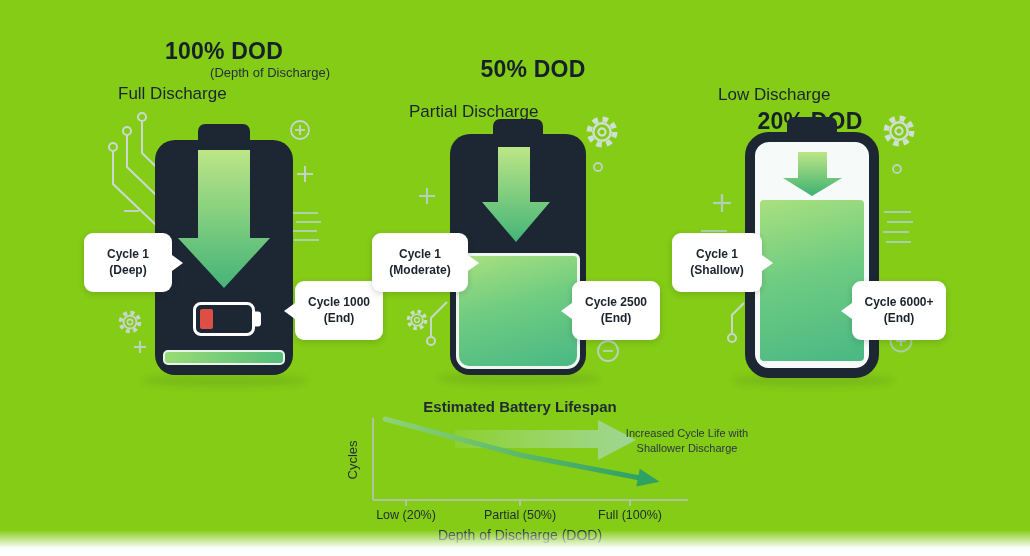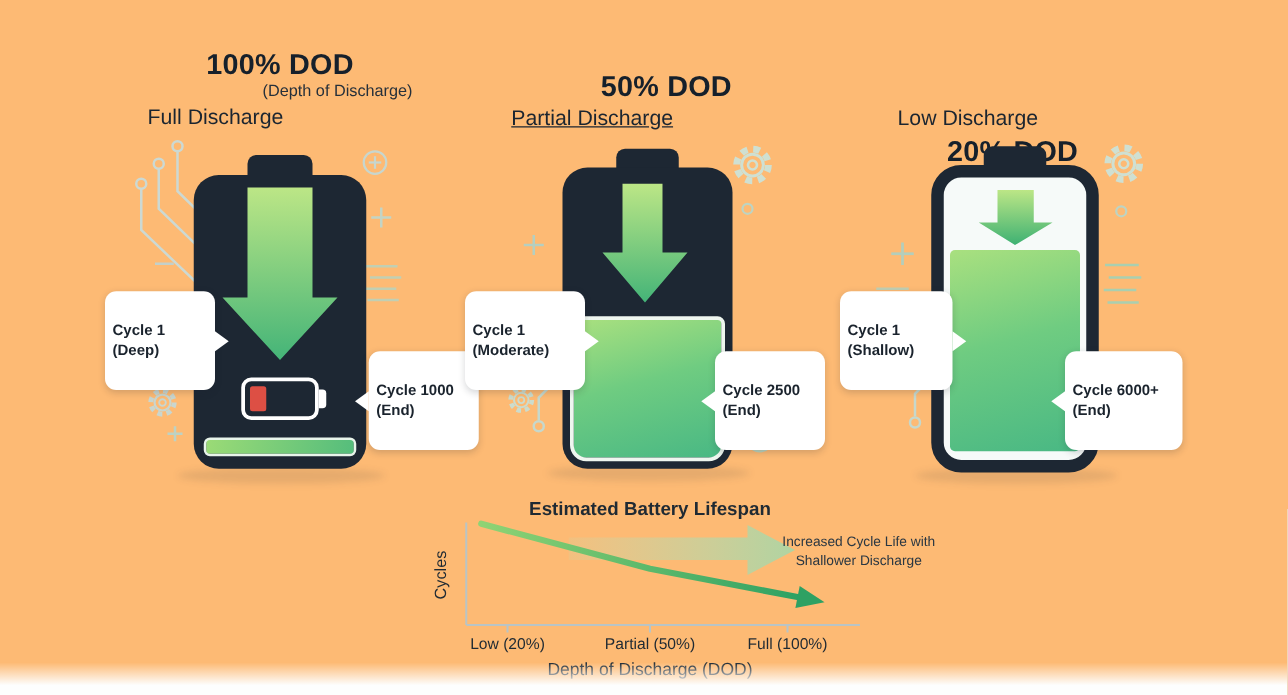--- a/index.html
+++ b/index.html
@@ -1,17 +1,17 @@
 <!DOCTYPE html>
 <html><head>
 <meta charset="utf-8">
 <style>
   html,body{margin:0;padding:0;background:#e7ecee;}
   #canvas{position:relative;width:1030px;height:556px;margin:0 auto;overflow:hidden;
-          background:#fdba74;font-family:"Liberation Sans", sans-serif;}
+          background:#84cc16;font-family:"Liberation Sans", sans-serif;}
   .abs{position:absolute;}
   
   .h-title{position:absolute;font-weight:700;font-size:23px;color:#16202b;text-align:center;letter-spacing:.2px;}
   .h-sub{position:absolute;font-size:13px;color:#26303a;text-align:right;}
   .h-label{position:absolute;font-size:17px;color:#1b2530;}
   
   .cap{position:absolute;background:#1d2733;border-radius:7px 7px 0 0;}
   .bat-body{position:absolute;background:#1d2733;border-radius:20px;}
   .bat-outline{position:absolute;box-sizing:border-box;border:10px solid #1d2733;border-radius:24px;background:#f6faf9;}
   .shadow{position:absolute;background:rgba(26,36,48,.10);border-radius:50%;filter:blur(3px);}
@@ -21,21 +21,21 @@
   .fill3{position:absolute;left:5px;right:5px;top:58px;bottom:7px;border-radius:4px;}
   .low-batt{position:absolute;left:38px;top:162px;width:62px;height:34px;box-sizing:border-box;
             border:3.5px solid #fff;border-radius:8px;}
   .low-batt .bar{position:absolute;left:4px;top:4px;bottom:4px;width:13px;background:#dd4f44;border-radius:2px;}
   .low-batt .nub{position:absolute;right:-9px;top:50%;transform:translateY(-50%);width:6px;height:15px;
                  background:#fff;border-radius:0 3px 3px 0;}
   .bottom-bar{position:absolute;left:8px;bottom:10px;width:122px;height:15px;box-sizing:border-box;
               border:2px solid #e8f4ea;border-radius:5px;background:linear-gradient(100deg,#9bdb76,#55bd7c);}
   
   .callout{position:absolute;background:#fff;border-radius:9px;box-shadow:0 2px 6px rgba(25,35,45,.18);
-           font-size:12px;font-weight:600;color:#1a232d;padding:24px 6px;line-height:1.3;z-index:5;}
+           font-size:12px;font-weight:600;color:#1a232d;text-align:center;padding:14px 6px;line-height:1.3;z-index:5;}
   .callout.pr::after{content:"";position:absolute;left:100%;top:50%;margin-top:-8px;
            border:8px solid transparent;border-left:11px solid #fff;border-right:0;}
   .callout.pl::after{content:"";position:absolute;right:100%;top:50%;margin-top:-8px;
            border:8px solid transparent;border-right:11px solid #fff;border-left:0;}
   .deco{position:absolute;left:0;top:0;pointer-events:none;}
   #bottom-band{position:absolute;left:0;right:0;bottom:0;height:26px;
                background:linear-gradient(to bottom,rgba(255,255,255,0),#fdfefe 70%);}
   svg text{font-family:"Liberation Sans", sans-serif;}
 </style>
 </head>
@@ -135,21 +135,21 @@
         <line x1="-5" y1="0" x2="5" y2="0"></line>
         <line x1="0" y1="-5" x2="0" y2="5"></line>
     </g>
   </svg>
 
   <div class="h-title" style="left:118px;top:38px;width:212px;">100% DOD</div>
   <div class="h-sub" style="left:118px;top:65px;width:212px;">(Depth of Discharge)</div>
   <div class="h-label" style="left:118px;top:84px;width:212px;">Full Discharge</div>
 
   <div class="h-title" style="left:427px;top:56px;width:212px;">50% DOD</div>
-  <div class="h-label" style="left:409px;top:85px;width:212px;text-decoration:underline;">Partial Discharge</div>
+  <div class="h-label" style="left:409px;top:102px;width:212px;">Partial Discharge</div>
 
   <div class="h-title" style="left:704px;top:68px;width:212px;margin-top:40px;">20% DOD</div>
   <div class="h-label" style="left:718px;top:85px;width:212px;">Low Discharge</div>
 
   <div class="shadow" style="left:142px;top:374px;width:166px;height:13px;"></div>
   <div class="shadow" style="left:438px;top:372px;width:162px;height:13px;"></div>
   <div class="shadow" style="left:732px;top:374px;width:162px;height:13px;"></div>
 
   <div class="cap" style="left:198px;top:124px;width:52px;height:26px;"></div>
   <div class="bat-body" style="left:155px;top:140px;width:138px;height:235px;">

